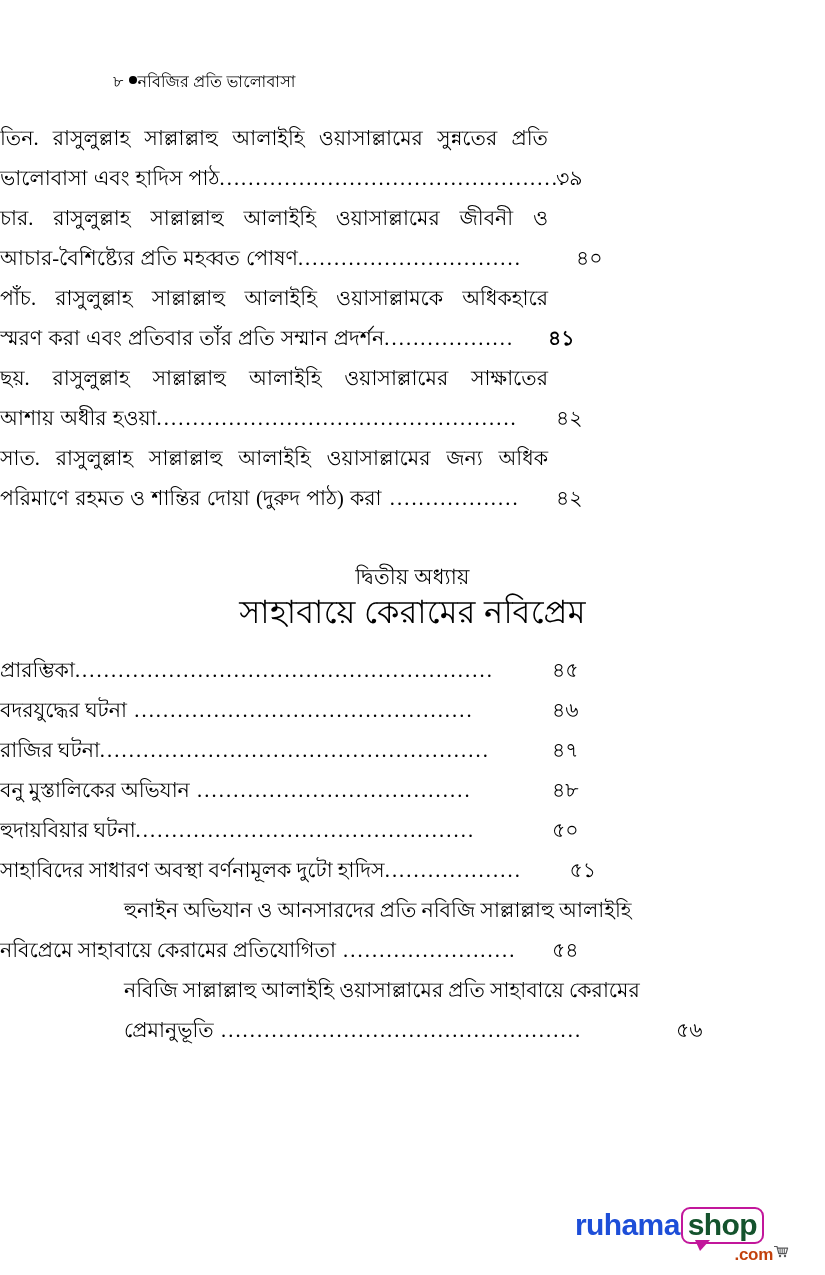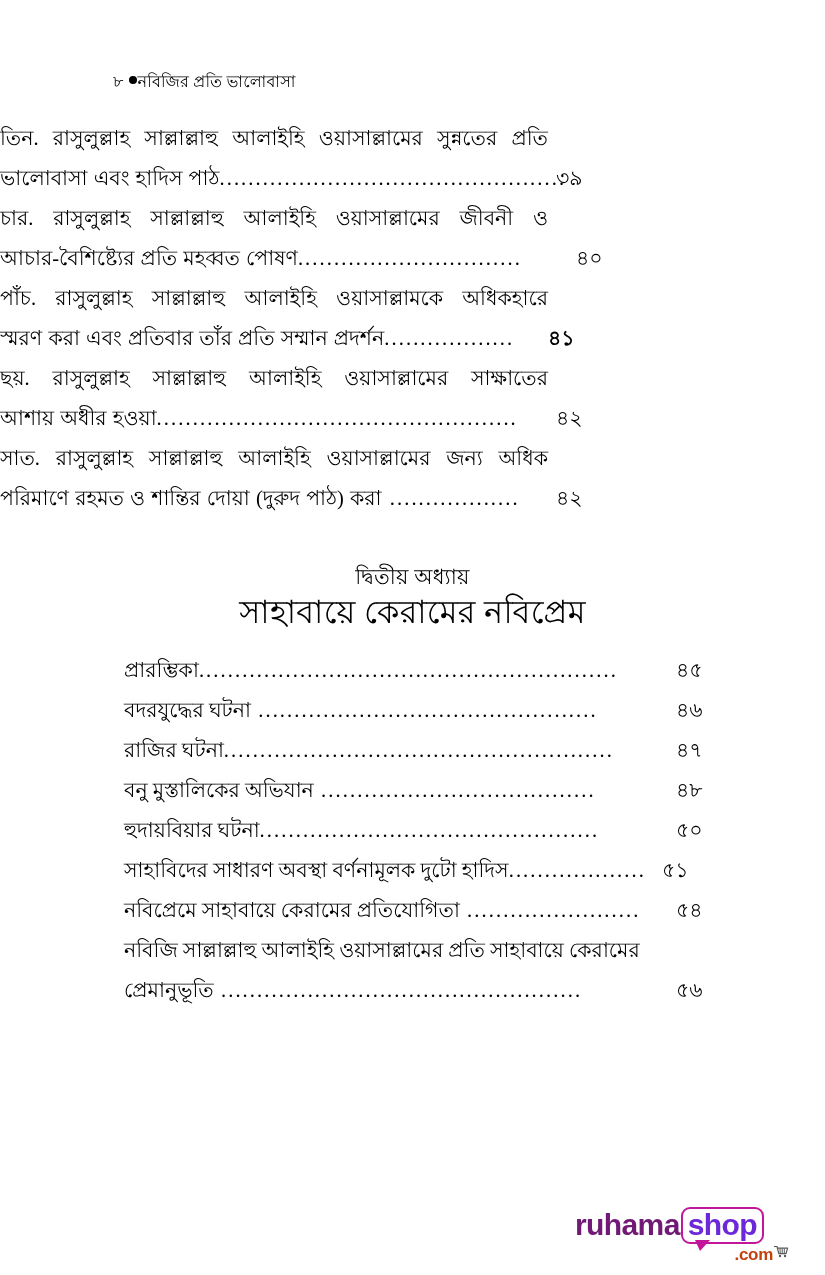--- a/index.html
+++ b/index.html
@@ -86,21 +86,20 @@
 
   .pg {
     position: absolute;
     width: 44px;
     text-align: left;
     font-size: 20.5px;
   }
 
   
   .entry-single {
-    margin-left: 124px;
     width: 572px;
     font-size: 20.5px;
     line-height: 40px;
     white-space: nowrap;
     position: relative;
   }
   .entry-single .pg {
     left: auto;
   }
 
@@ -152,36 +151,36 @@
     font-family: "Liberation Sans", "DejaVu Sans", sans-serif;
   }
   .logo-row {
     display: flex;
     align-items: center;
     height: 34px;
   }
   .logo-word {
     font-size: 30px;
     font-weight: bold;
-    color: #701a75;
+    color: #1d4ed8;
     letter-spacing: -0.6px;
     line-height: 30px;
   }
   .logo-badge {
     position: relative;
     margin-left: 1px;
     border: 2.5px solid #c2179b;
     border-radius: 9px;
     padding: 0px 5px 1px 5px;
     line-height: 1;
   }
   .logo-badge .badge-text {
     font-size: 30px;
     font-weight: bold;
-    color: #6d28d9;
+    color: #14532d;
     letter-spacing: -0.6px;
     line-height: 32px;
     display: inline-block;
   }
   .logo-badge::after {
     content: "";
     position: absolute;
     left: 12px;
     bottom: -9px;
     width: 0;
@@ -246,22 +245,23 @@
     <span class="ch-line1">দ্বিতীয় অধ্যায়</span>
     <span class="ch-line2">সাহাবায়ে কেরামের নবিপ্রেম</span>
   </div>
 
   <div class="toc-block" id="section-two" style="top:650px;">
       <div class="toc-entry entry-single"><span>প্রারম্ভিকা</span><span class="leaders">..........................................................</span><span class="pg" style="left: 552px;">৪৫</span></div>
       <div class="toc-entry entry-single"><span>বদরযুদ্ধের ঘটনা</span><span class="leaders"> ...............................................</span><span class="pg" style="left: 552px;">৪৬</span></div>
       <div class="toc-entry entry-single"><span>রাজির ঘটনা</span><span class="leaders">......................................................</span><span class="pg" style="left: 552px;">৪৭</span></div>
       <div class="toc-entry entry-single"><span>বনু মুস্তালিকের অভিযান</span><span class="leaders"> ......................................</span><span class="pg" style="left: 552px;">৪৮</span></div>
       <div class="toc-entry entry-single"><span>হুদায়বিয়ার ঘটনা</span><span class="leaders">...............................................</span><span class="pg" style="left: 552px;">৫০</span></div>
-      <div class="toc-entry entry-single"><span>সাহাবিদের সাধারণ অবস্থা বর্ণনামূলক দুটো হাদিস</span><span class="leaders">...................</span><span class="pg" style="left: 538px;">৫১</span></div>
+      <div class="toc-entry entry-single"><span>সাহাবিদের সাধারণ অবস্থা বর্ণনামূলক দুটো হাদিস</span><span class="leaders">...................</span><span class="pg" style="left: 552px; text-align: right;">৫১</span></div>
       <div class="toc-entry entry-wrap">
+        <span class="w-line1">হুনাইন অভিযান ও আনসারদের প্রতি নবিজি সাল্লাল্লাহু আলাইহি</span>
       </div>
       <div class="toc-entry entry-single"><span>নবিপ্রেমে সাহাবায়ে কেরামের প্রতিযোগিতা</span><span class="leaders"> ........................</span><span class="pg" style="left: 552px;">৫৪</span></div>
       <div class="toc-entry entry-wrap">
         <span class="w-line1">নবিজি সাল্লাল্লাহু আলাইহি ওয়াসাল্লামের প্রতি সাহাবায়ে কেরামের</span>
         <span class="w-line2"><span>প্রেমানুভূতি</span><span class="leaders"> ..................................................</span><span class="pg" style="left: 552px;">৫৬</span></span>
       </div>
     </div>
 
   <div class="logo">
     <div class="logo-row">

